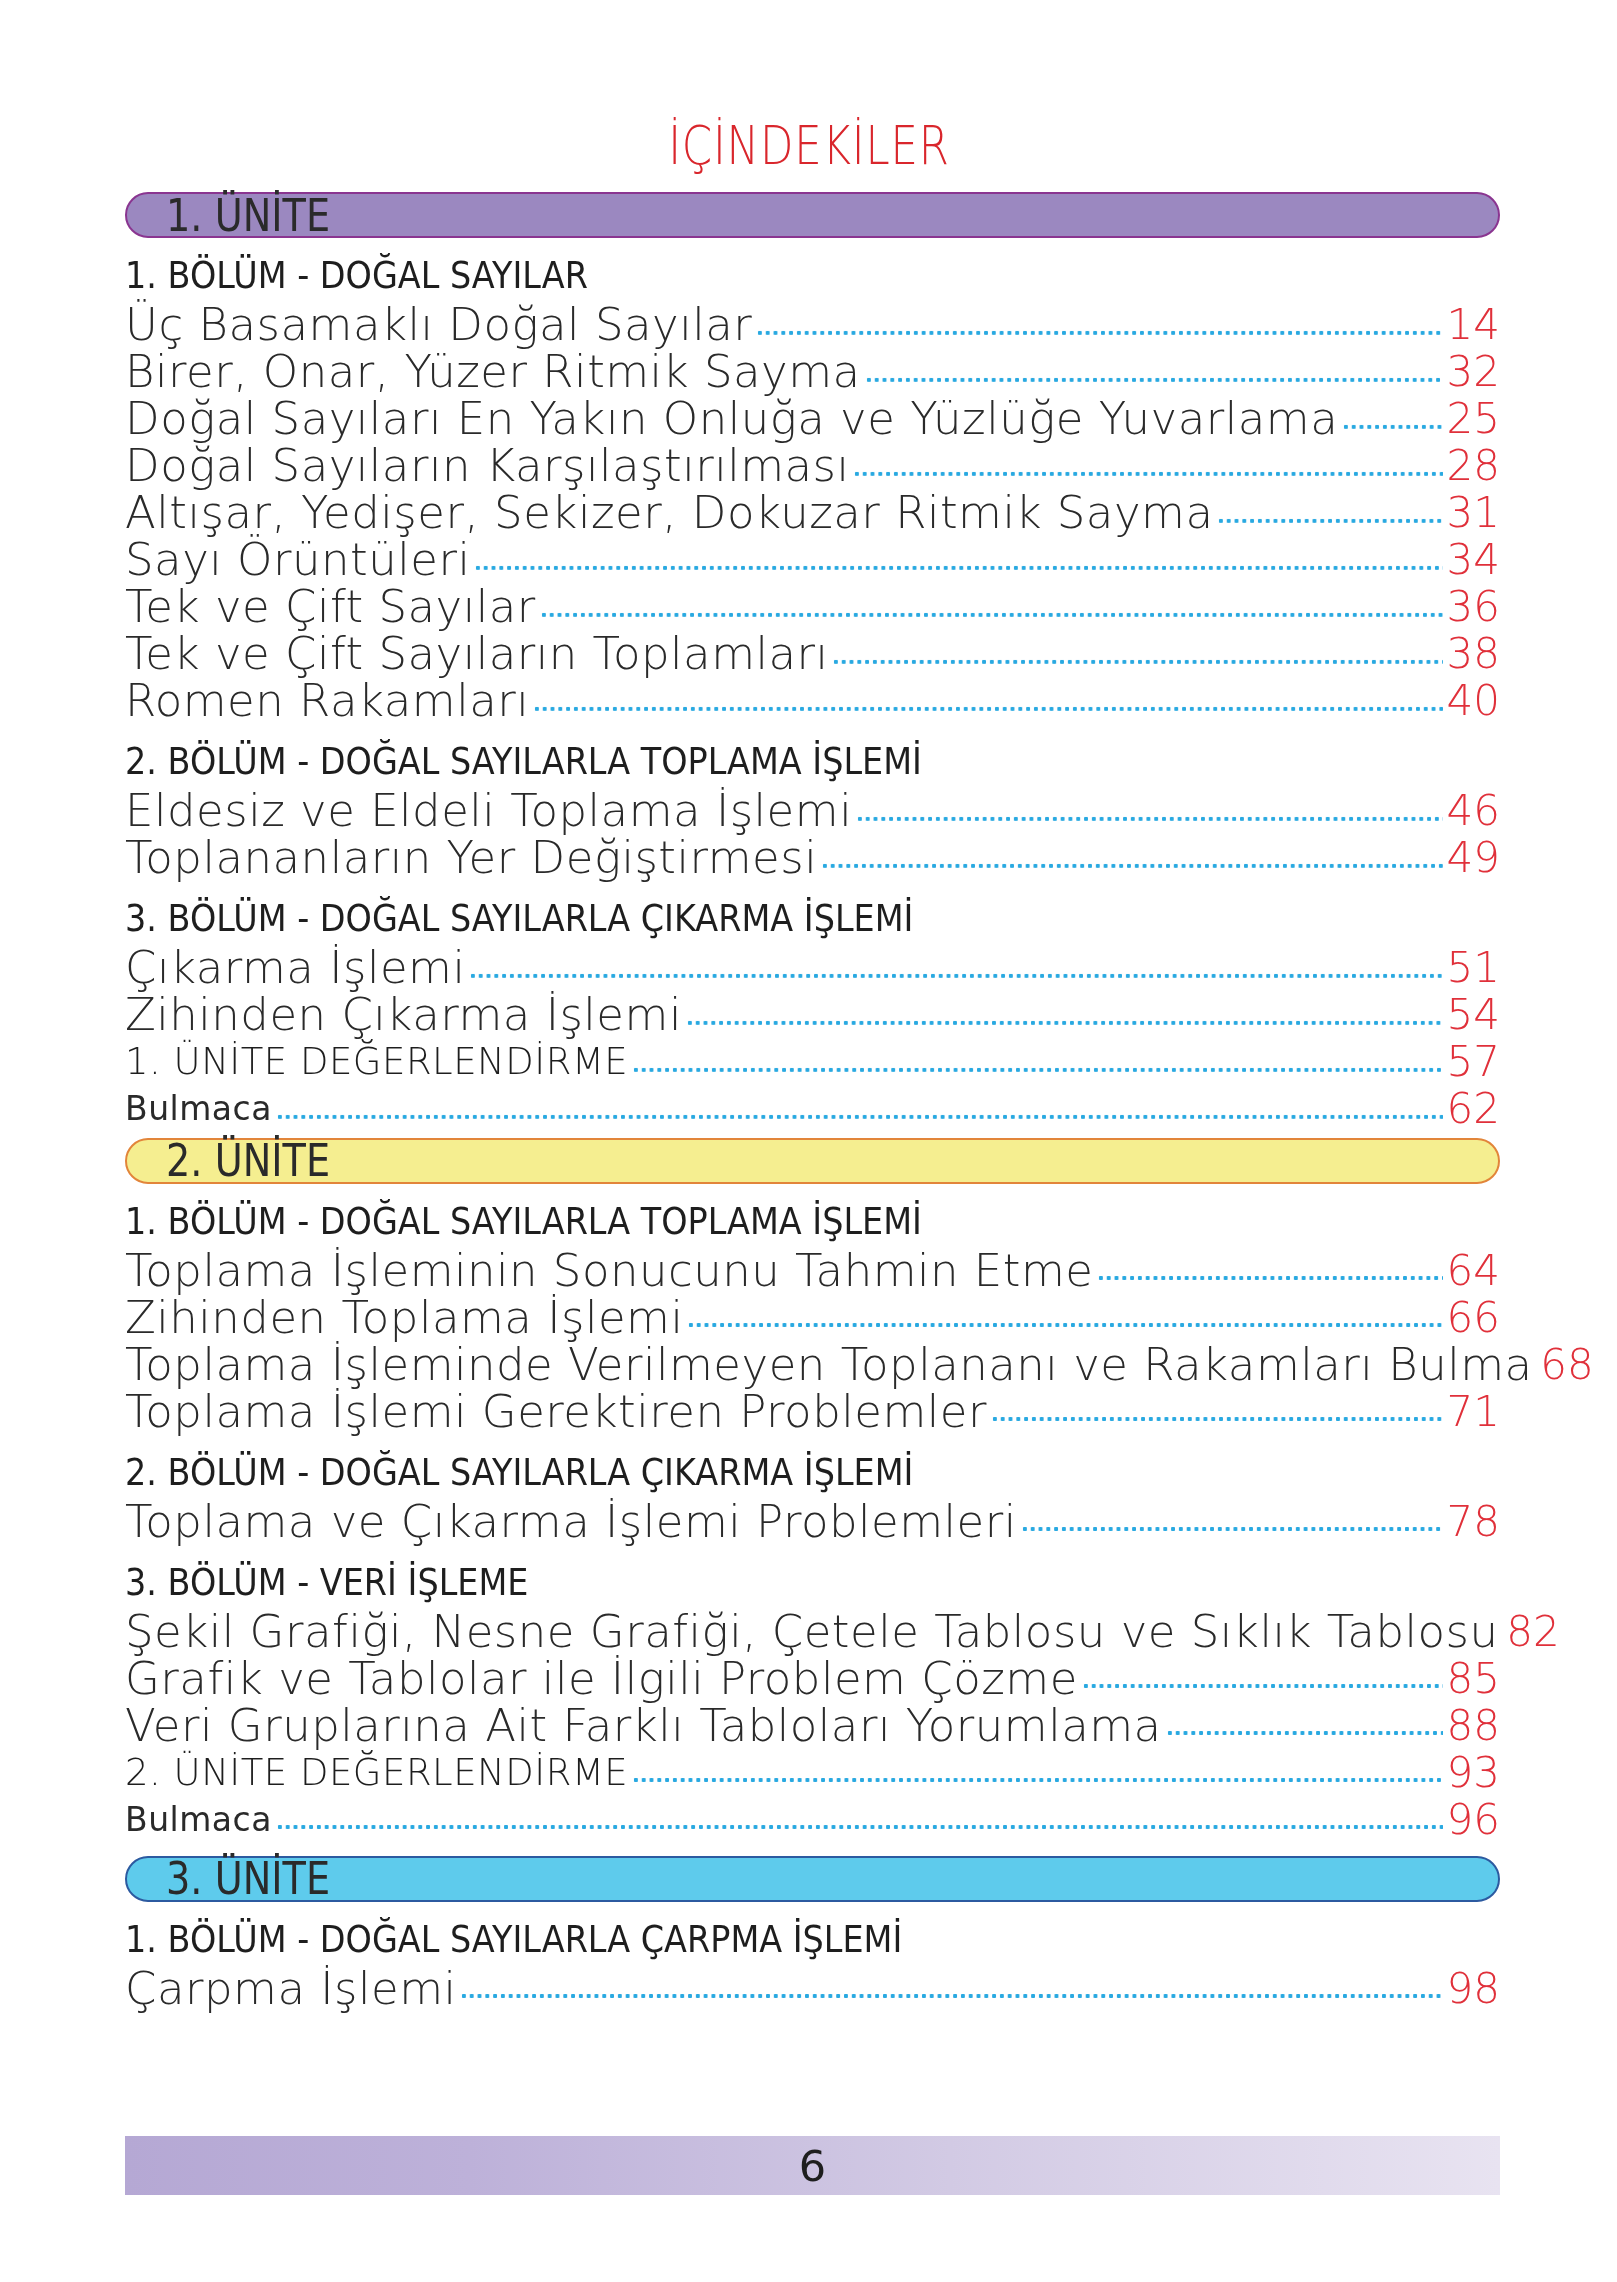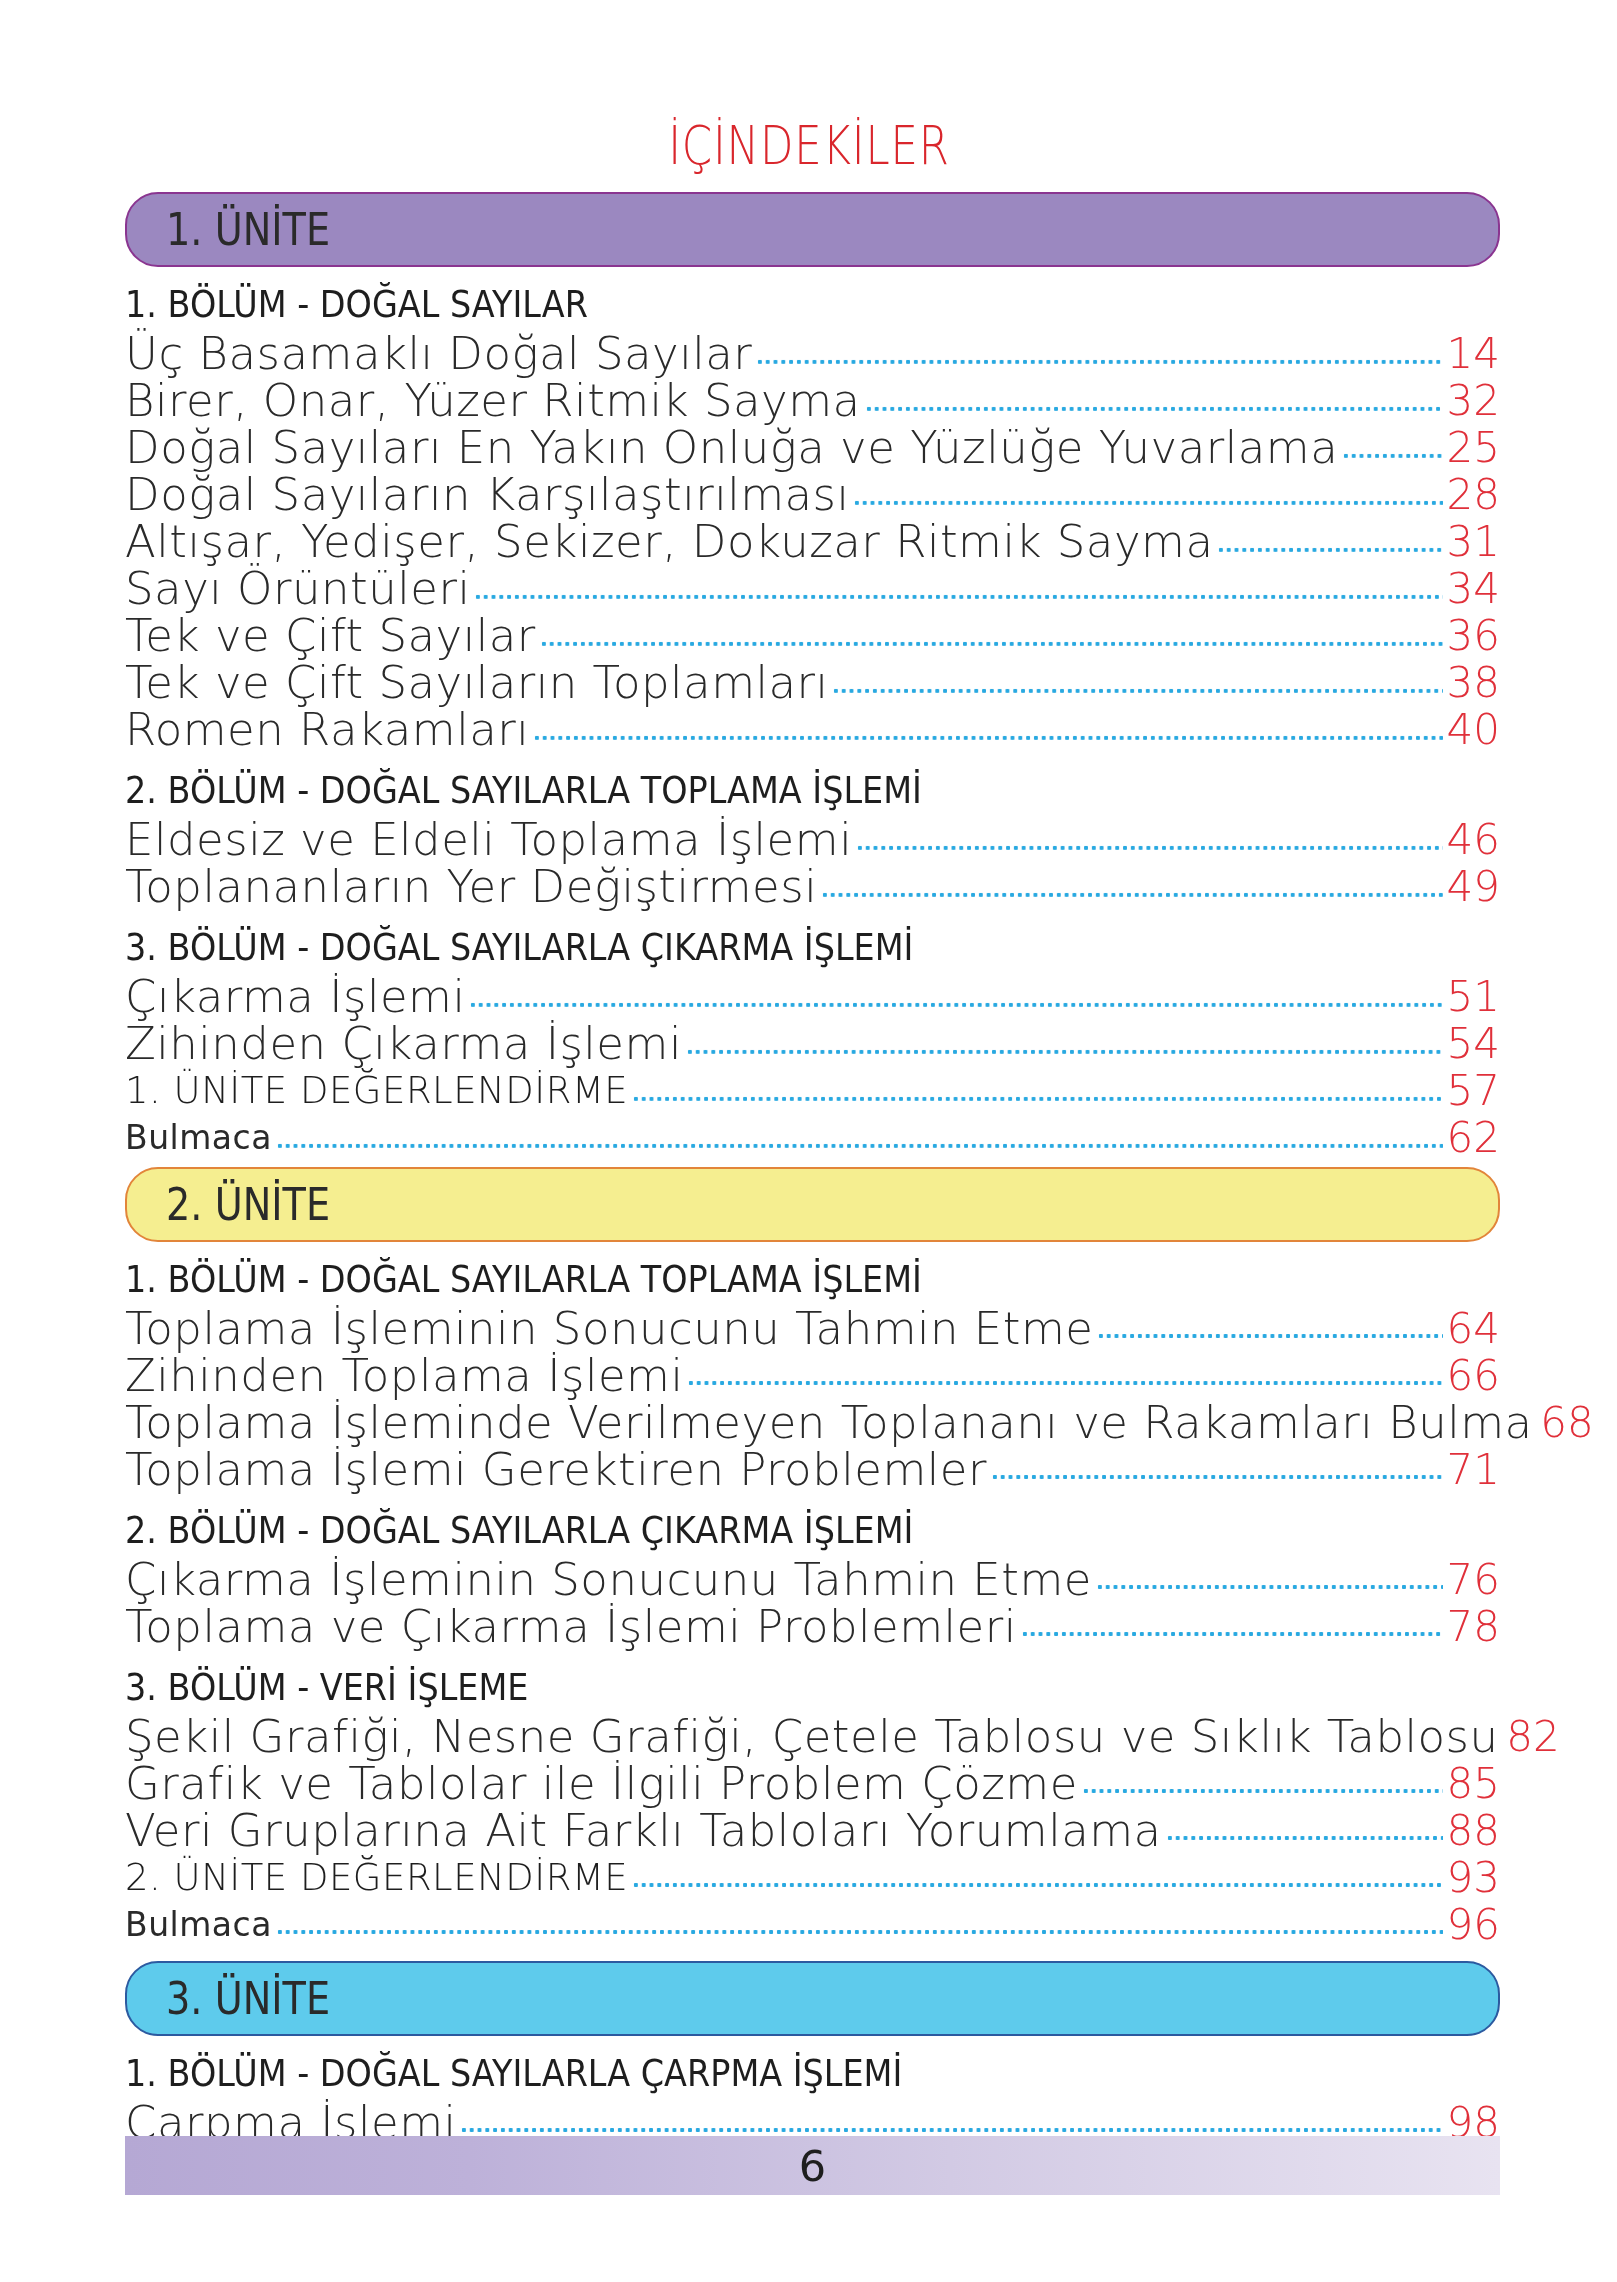--- a/index.html
+++ b/index.html
@@ -2,21 +2,21 @@
 <html><head>
 <meta charset="utf-8">
 <style>
   html, body { margin: 0; padding: 0; background: #ffffff; }
   body { width: 1618px; height: 2282px; position: relative; overflow: hidden;
          font-family: "DejaVu Sans", sans-serif; color: #2a2a2a; }
   .page-title { position: absolute; left: 0; width: 1618px; top: 115px; text-align: center;
                 color: #d9262c; font-size: 53px; font-weight: 300; letter-spacing: 1px;
                 font-family: "DejaVu Sans", sans-serif; transform: scaleX(0.82); transform-origin: center; }
   .toc { position: absolute; left: 125px; width: 1375px; top: 192px; }
-  .unit-band { height: 75px; border-radius: 33px; border-width: 2.9px; border-style: solid;
+  .unit-band { height: 46px; border-radius: 33px; border-width: 2.9px; border-style: solid;
                box-sizing: border-box; display: flex; align-items: center; padding-left: 39px;
                font-size: 45px; color: #2a2a2a; margin-bottom: 3.9px; }
   .unit-band span { display: inline-block; transform: scaleX(0.85); transform-origin: left center; letter-spacing: 0px; }
   .section-head { height: 51px; line-height: 51px; font-size: 38px; color: #1e1e1e; white-space: nowrap; margin-top: 12px; }
   .section-head span { display: inline-block; transform: scaleX(0.88); transform-origin: left center; }
   .row { display: flex; align-items: flex-end; height: 47px; white-space: nowrap; }
   .row .label { font-size: 45px; color: #2a2a2a; line-height: 47px; padding-right: 3.9px;
                 display: inline-block; letter-spacing: 0.5px; font-weight: 300;}
   .row.strong .label { font-size: 37px; color: #1e1e1e; }
   .row.bold .label { font-weight: normal; font-size: 33px; }
@@ -146,25 +146,20 @@
       <span class="page">68</span>
     </div>
   <div class="row">
       <span class="label">Toplama İşlemi Gerektiren Problemler</span>
       <span class="dots"></span>
       <span class="page">71</span>
     </div>
 
   <div class="section-head"><span>2. BÖLÜM - DOĞAL SAYILARLA ÇIKARMA İŞLEMİ</span></div>
   <div class="row">
-      <span class="label">Çıkarma İşleminin Sonucunu Tahmin Etme</span>
-      <span class="dots"></span>
-      <span class="page">76</span>
-    </div>
-  <div class="row">
       <span class="label">Toplama ve Çıkarma İşlemi Problemleri</span>
       <span class="dots"></span>
       <span class="page">78</span>
     </div>
 
   <div class="section-head"><span>3. BÖLÜM - VERİ İŞLEME</span></div>
   <div class="row">
       <span class="label">Şekil Grafiği, Nesne Grafiği, Çetele Tablosu ve Sıklık Tablosu</span>
       <span class="dots"></span>
       <span class="page">82</span>

